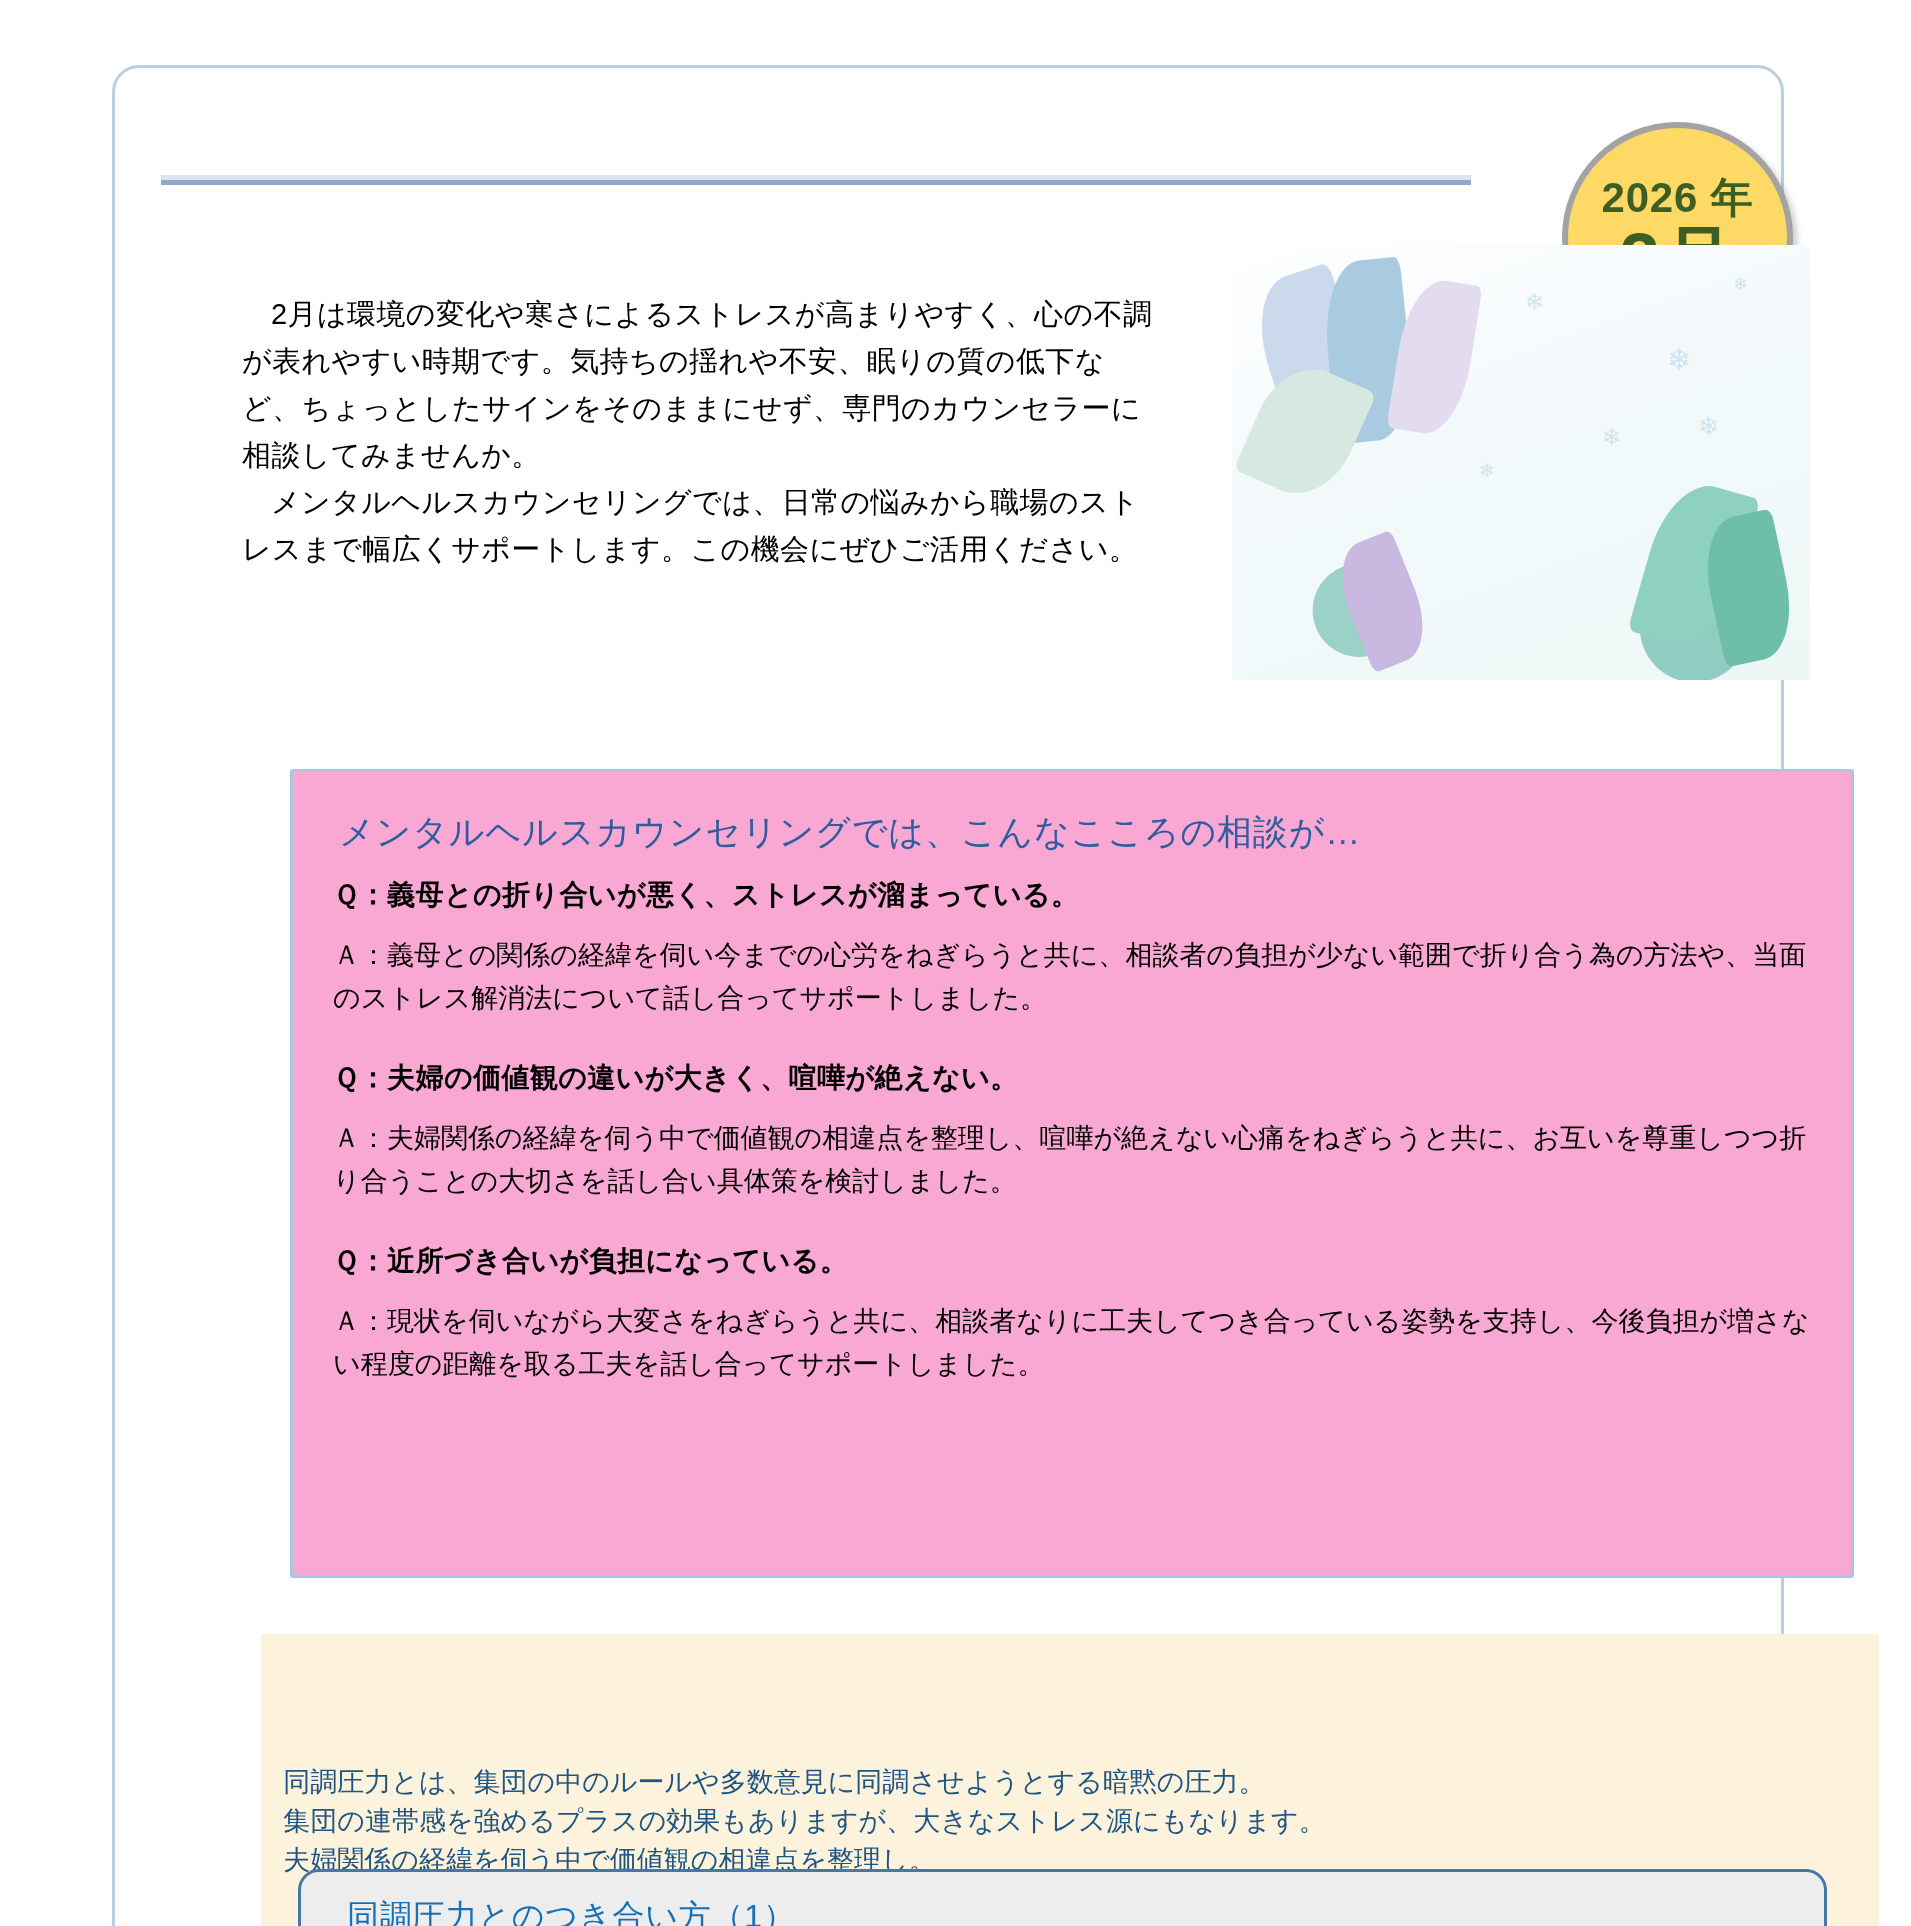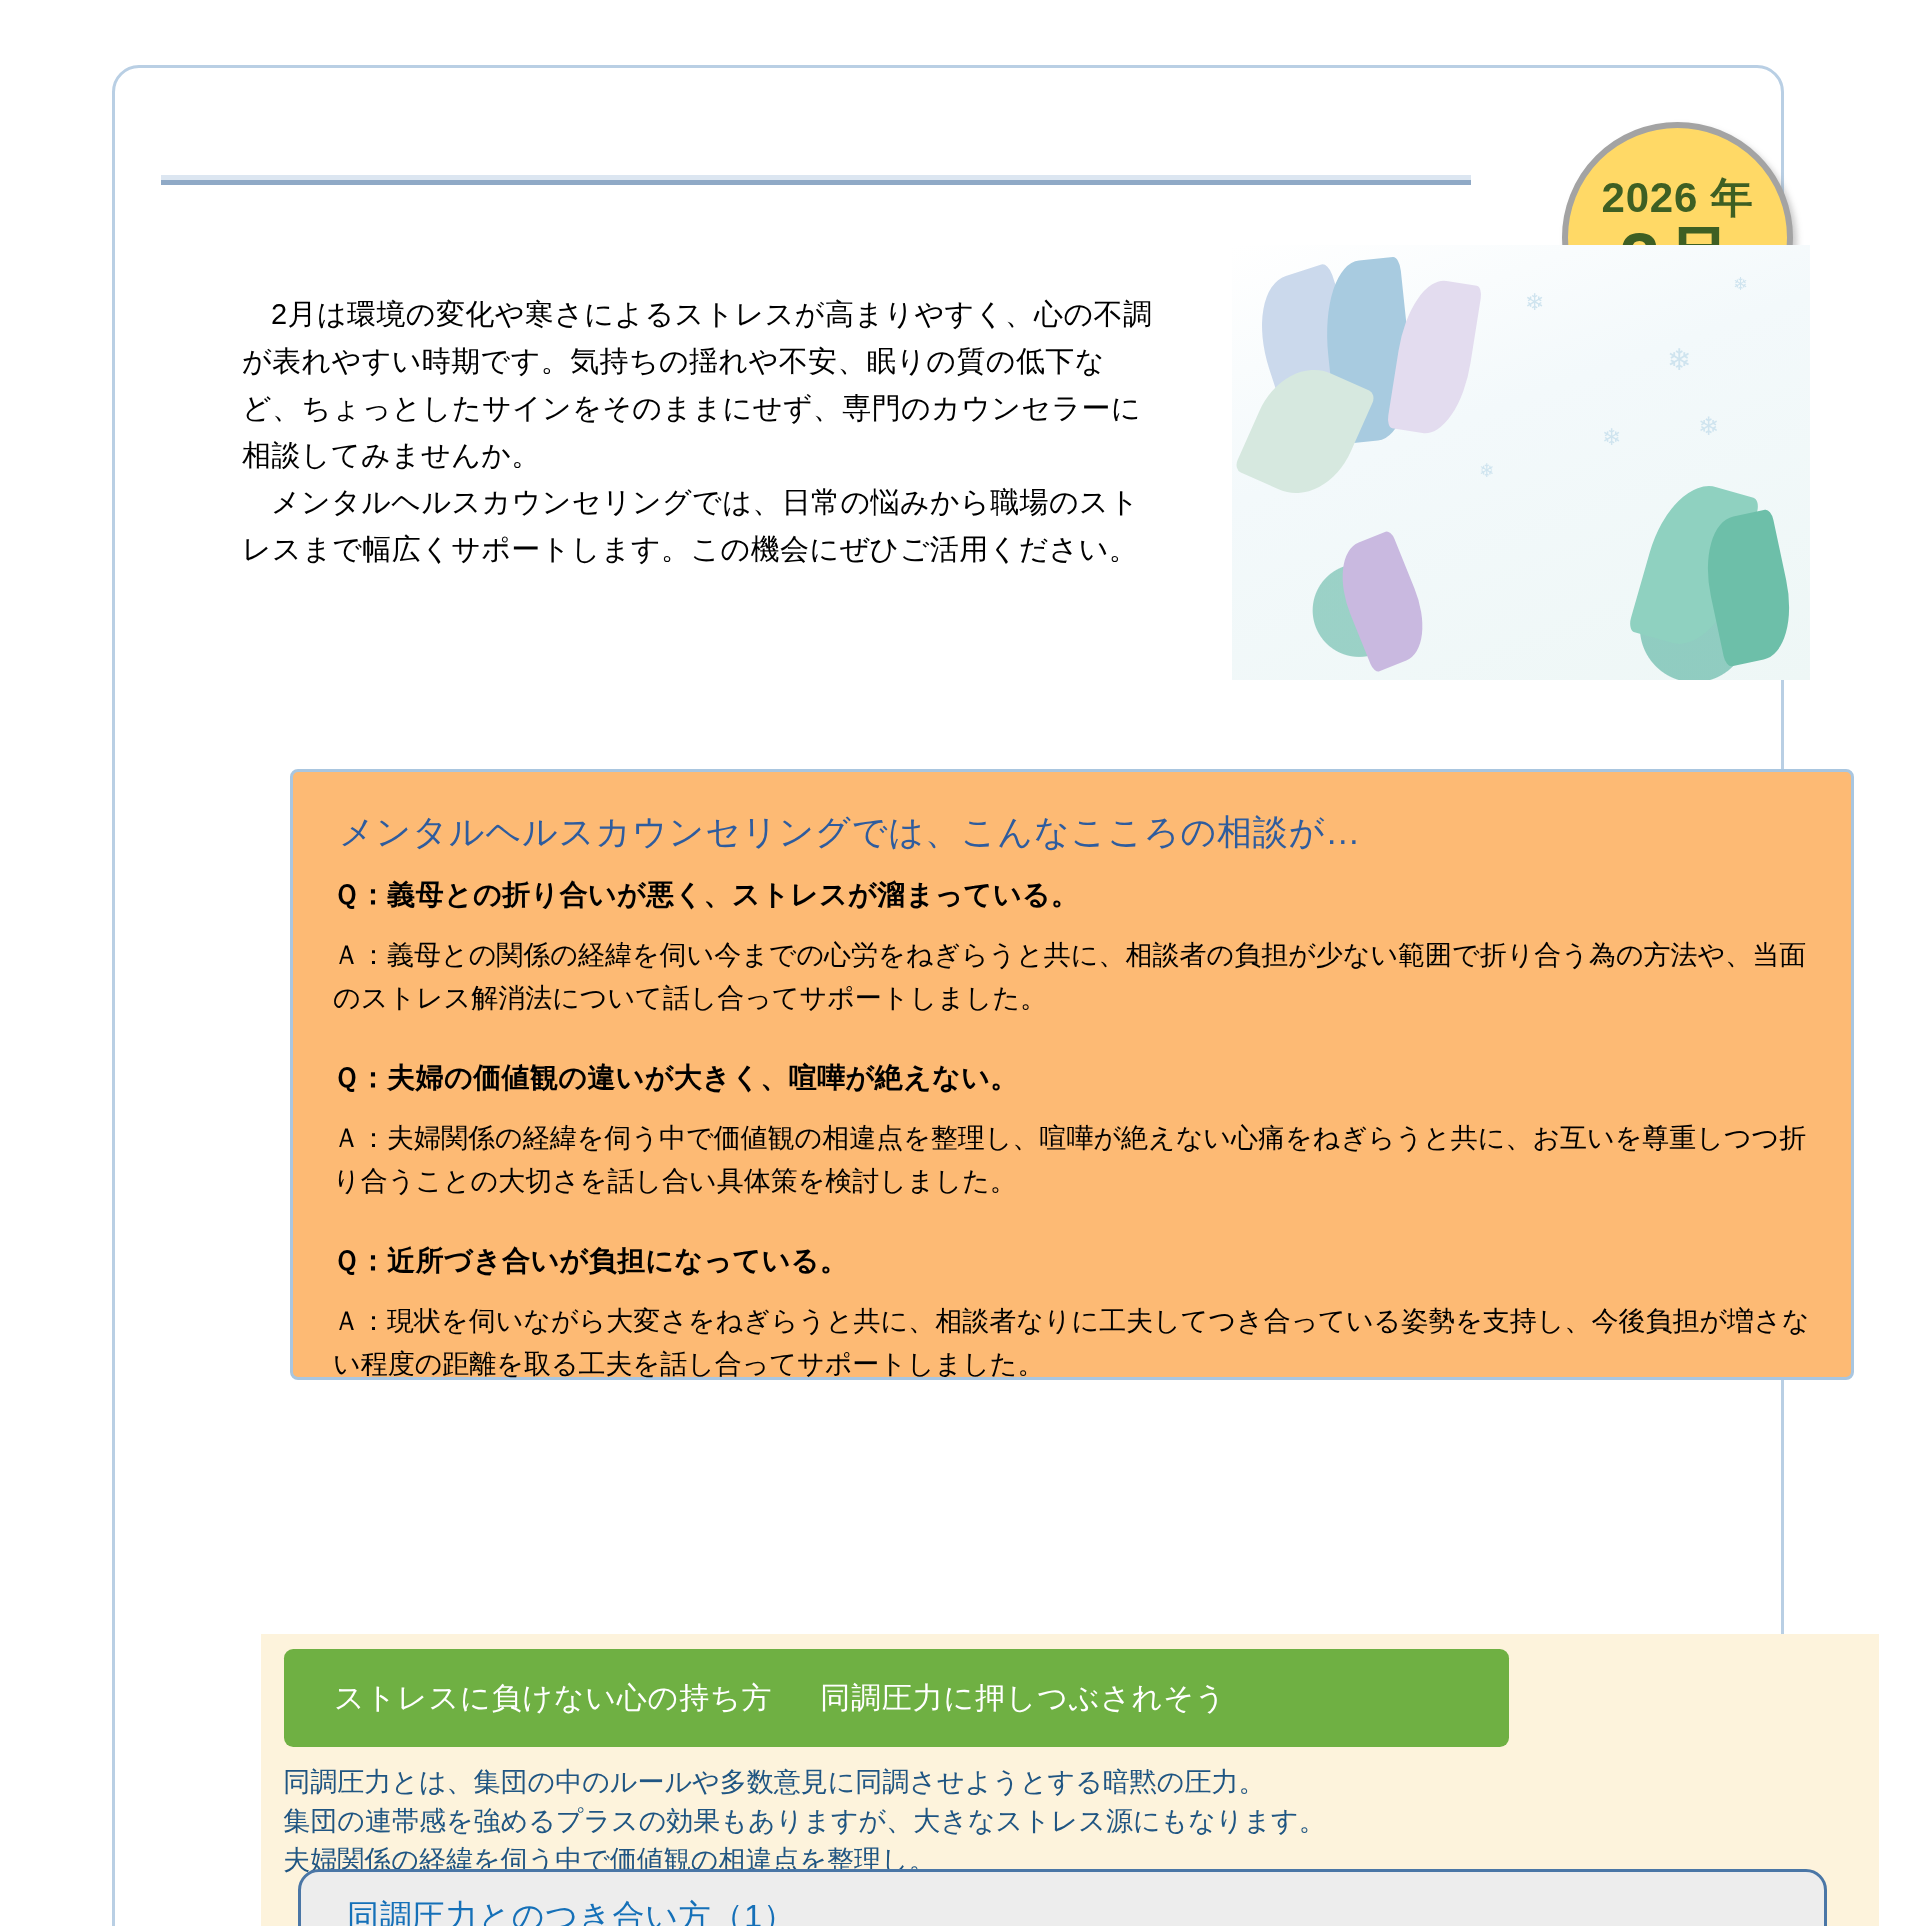--- a/index.html
+++ b/index.html
@@ -73,25 +73,25 @@
       radial-gradient(circle at 80% 88%, rgba(104,186,170,.70) 0 54px, transparent 55px),
       linear-gradient(160deg,#ffffff 0%,#f3f9fb 40%,#eef7f6 100%);
     overflow:hidden;
   }
   .leaf{position:absolute;border-radius:50% 8% 50% 8%;}
   .flake{position:absolute;color:#cfe4ef;font-size:23px;line-height:1;}
 
   
   #qa-box{
     position:absolute; left:175px; top:701px;
-    width:1564px; height:611px;
+    width:1564px; height:809px;
     border:3.9px solid #a9c6e0;
-    border-radius:8px;
-    box-sizing:border-box;
-    background:#fdba74;
+    border-radius:3px;
+    box-sizing:border-box;
+    background:#f9a8d4;
   }
   #qa-heading{
     position:absolute; left:46px; top:37px;
     font-size:35px; color:#2e5c9e; letter-spacing:0.8px; white-space:nowrap;
   }
   .qa-item{position:absolute;left:40px;width:1479px;}
   .q-line{font-size:28px;font-weight:bold;color:#000;letter-spacing:0.4px;}
   .a-line{font-size:27px;color:#000;line-height:1.58;letter-spacing:0px;}
   .a-line .a-body{display:inline;}
 
@@ -200,24 +200,20 @@
     </div>
     <div class="qa-item" style="top:528px;">
       <div class="a-line">
         <span>Ａ：</span><span class="a-body">現状を伺いながら大変さをねぎらうと共に、相談者なりに工夫してつき合っている姿勢を支持し、今後負担が増さない程度の距離を取る工夫を話し合ってサポートしました。</span>
       </div>
     </div>
   </div>
 
   <div id="stress-section">
 
-    <div id="green-banner">
-      <span id="banner-label">ストレスに負けない心の持ち方</span>
-      <span id="banner-topic">同調圧力に押しつぶされそう</span>
-    </div>
 
     <div id="stress-desc">
       <div>同調圧力とは、集団の中のルールや多数意見に同調させようとする暗黙の圧力。</div>
       <div>集団の連帯感を強めるプラスの効果もありますが、大きなストレス源にもなります。</div>
       <div>夫婦関係の経緯を伺う中で価値観の相違点を整理し。</div>
     </div>
 
     <div id="tips-box">
       <div id="tips-title">同調圧力とのつき合い方（1）</div>
 

